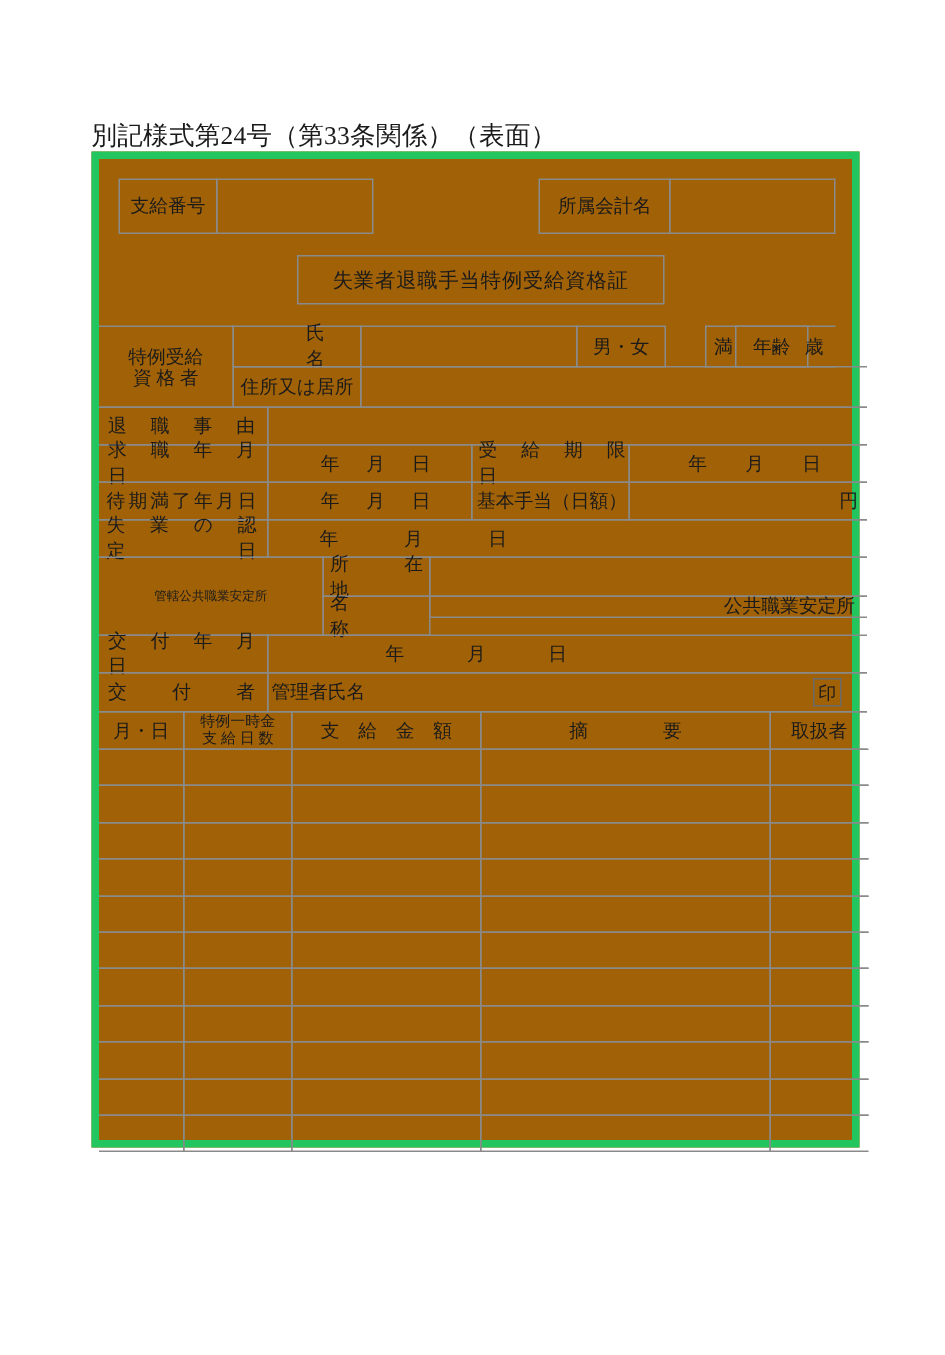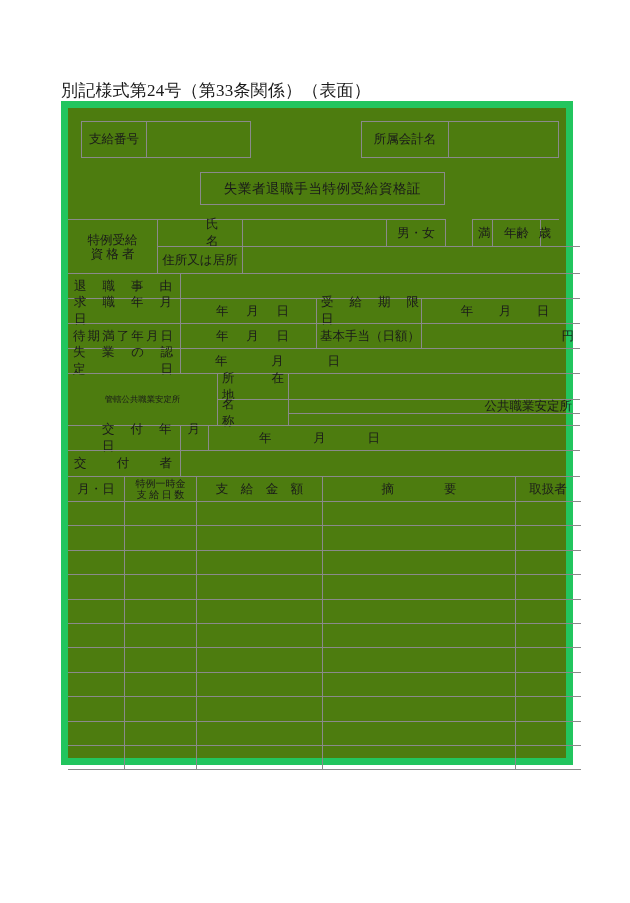--- a/index.html
+++ b/index.html
@@ -29,23 +29,23 @@
     letter-spacing: 0.2px;
     white-space: nowrap;
   }
   
   .outer {
     position: absolute;
     left: 61px;
     top: 101px;
     width: 512px;
     height: 664px;
-    border: 7px solid #22c55e;
+    border: 5px solid #22c55e;
     box-sizing: border-box;
-    background: #4d7c0f;
+    background: #a16207;
   }
   
   .cell {
     position: absolute;
     box-sizing: border-box;
     border: 1px solid #8a8a8a;
     font-size: 12.5px;
     display: flex;
     align-items: center;
     background: transparent;
@@ -237,34 +237,41 @@
       <span class="lbl"></span>
     </div>
     <div class="cell" style="left:149px; top:291px; width:72px; height:27px;">
       <span class="lbl spread" style="width:62px; padding-left:4px;">名　　　　称</span>
     </div>
     <div class="cell rgt" style="left:220px; top:291px; width:292px; height:15px; border-right:none; padding-right:8px;">
       <span class="lbl"></span>
       <span class="lbl">公共職業安定所</span>
     </div>
 
-    <div class="cell" style="left:0px; top:317px; width:113px; height:26px; border-left:none;margin-left:28px;">
+    <div class="cell" style="left:0px; top:317px; width:113px; height:26px; border-left:none;">
       <span class="lbl spread" style="width:98px; padding-left:6px;">交　付　年　月　日</span>
     </div>
     <div class="cell" style="left:112px; top:317px; width:400px; height:26px; border-right:none;">
       <div class="datefield" style="width:205px; justify-content:space-between; padding:0 6px 0 78px;">
         <span>年</span>
         <span>月</span>
         <span>日</span>
       </div>
     </div>
 
     <div class="cell" style="left:0px; top:342px; width:113px; height:27px; border-left:none;">
       <span class="lbl spread" style="width:98px; padding-left:6px;">交　　付　　者</span>
     </div>
+    <div class="cell lft" style="left:112px; top:342px; width:400px; height:27px; border-right:none; padding-left:2px; position:absolute;">
+      <span class="lbl">管理者氏名</span>
+      <span class="lbl" style="padding-left:6px;"></span>
+      <span class="seal" style="right:17px; top:3px;">
+        <span>印</span>
+      </span>
+    </div>
 
     <div id="payment-table" style="position:absolute; left:0px; top:368px; width:512px; height:295px;">
 
       <div class="cell ctr" style="left:0px; top:0px; width:57px; height:26px; border-left:none;">
         <span class="lbl">月・日</span>
       </div>
       <div class="cell twoline" style="left:56px; top:0px; width:73px; height:26px; font-size:10px;">
         <span style="font-size:10px;">特例一時金</span>
         <span style="font-size:10px;">支 給 日 数</span>
       </div>

